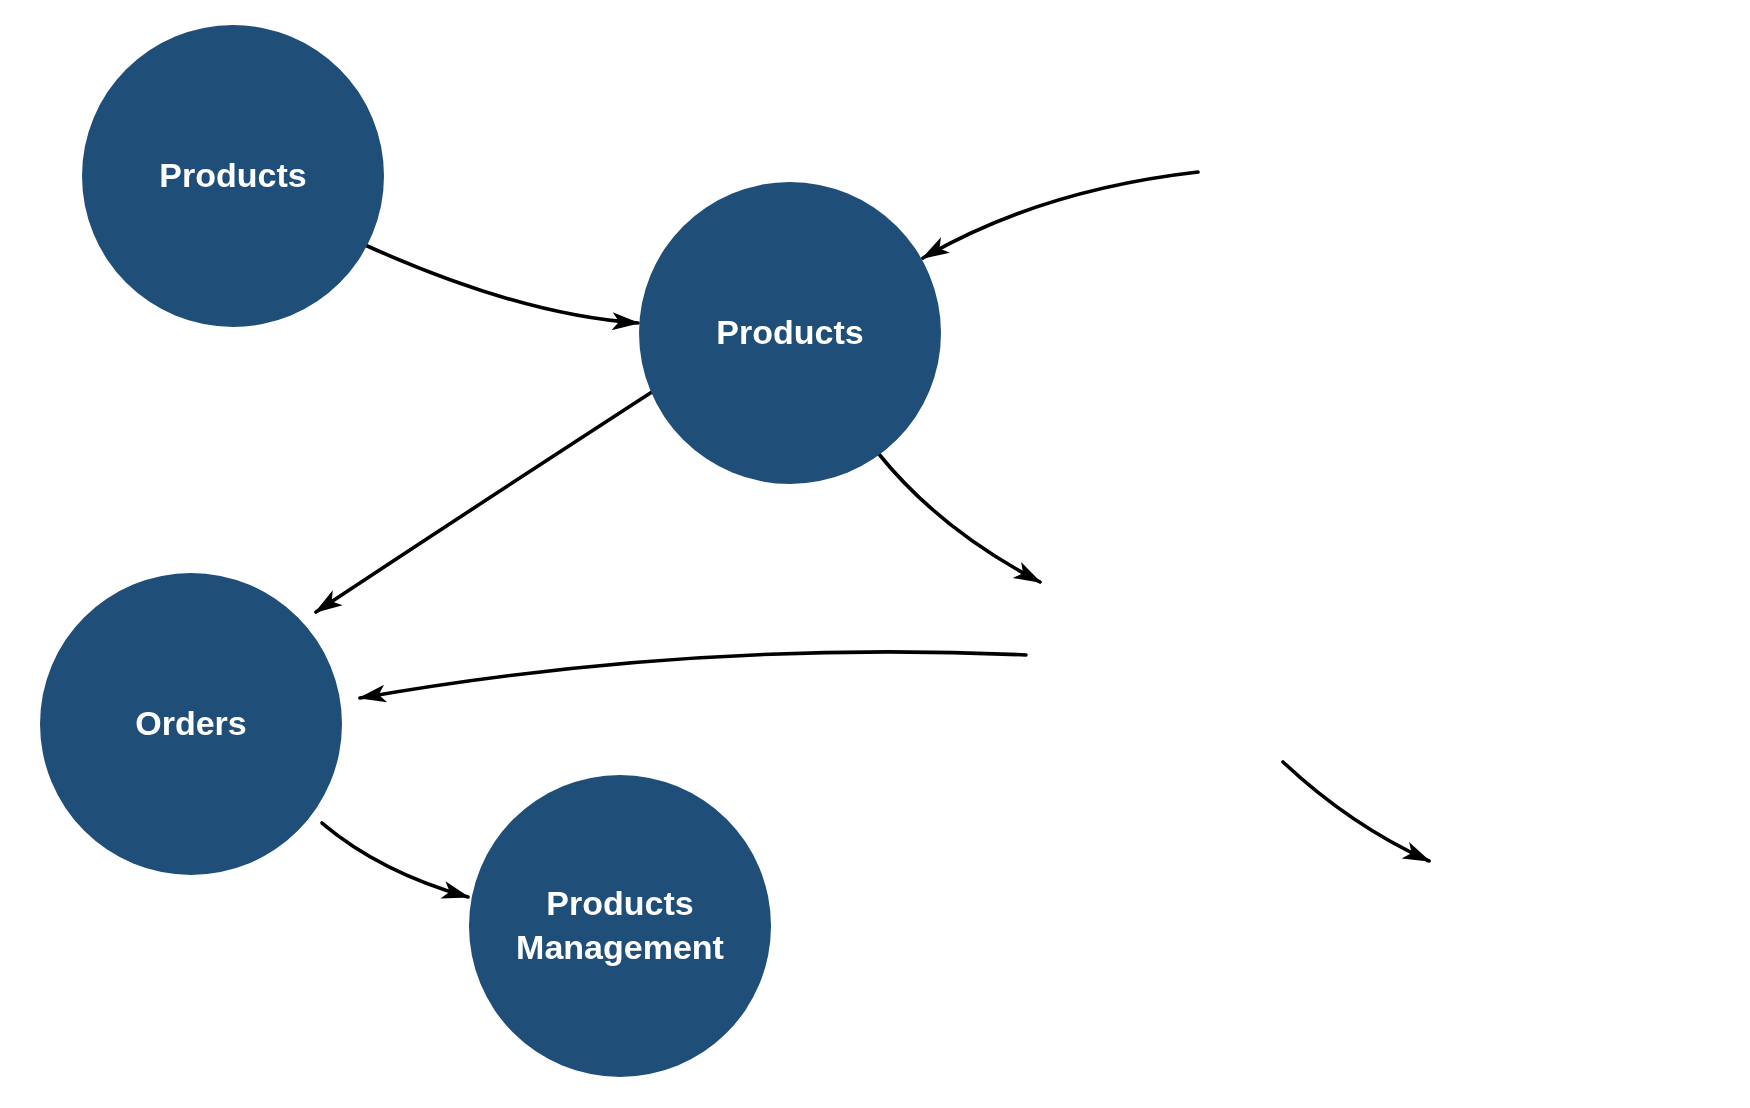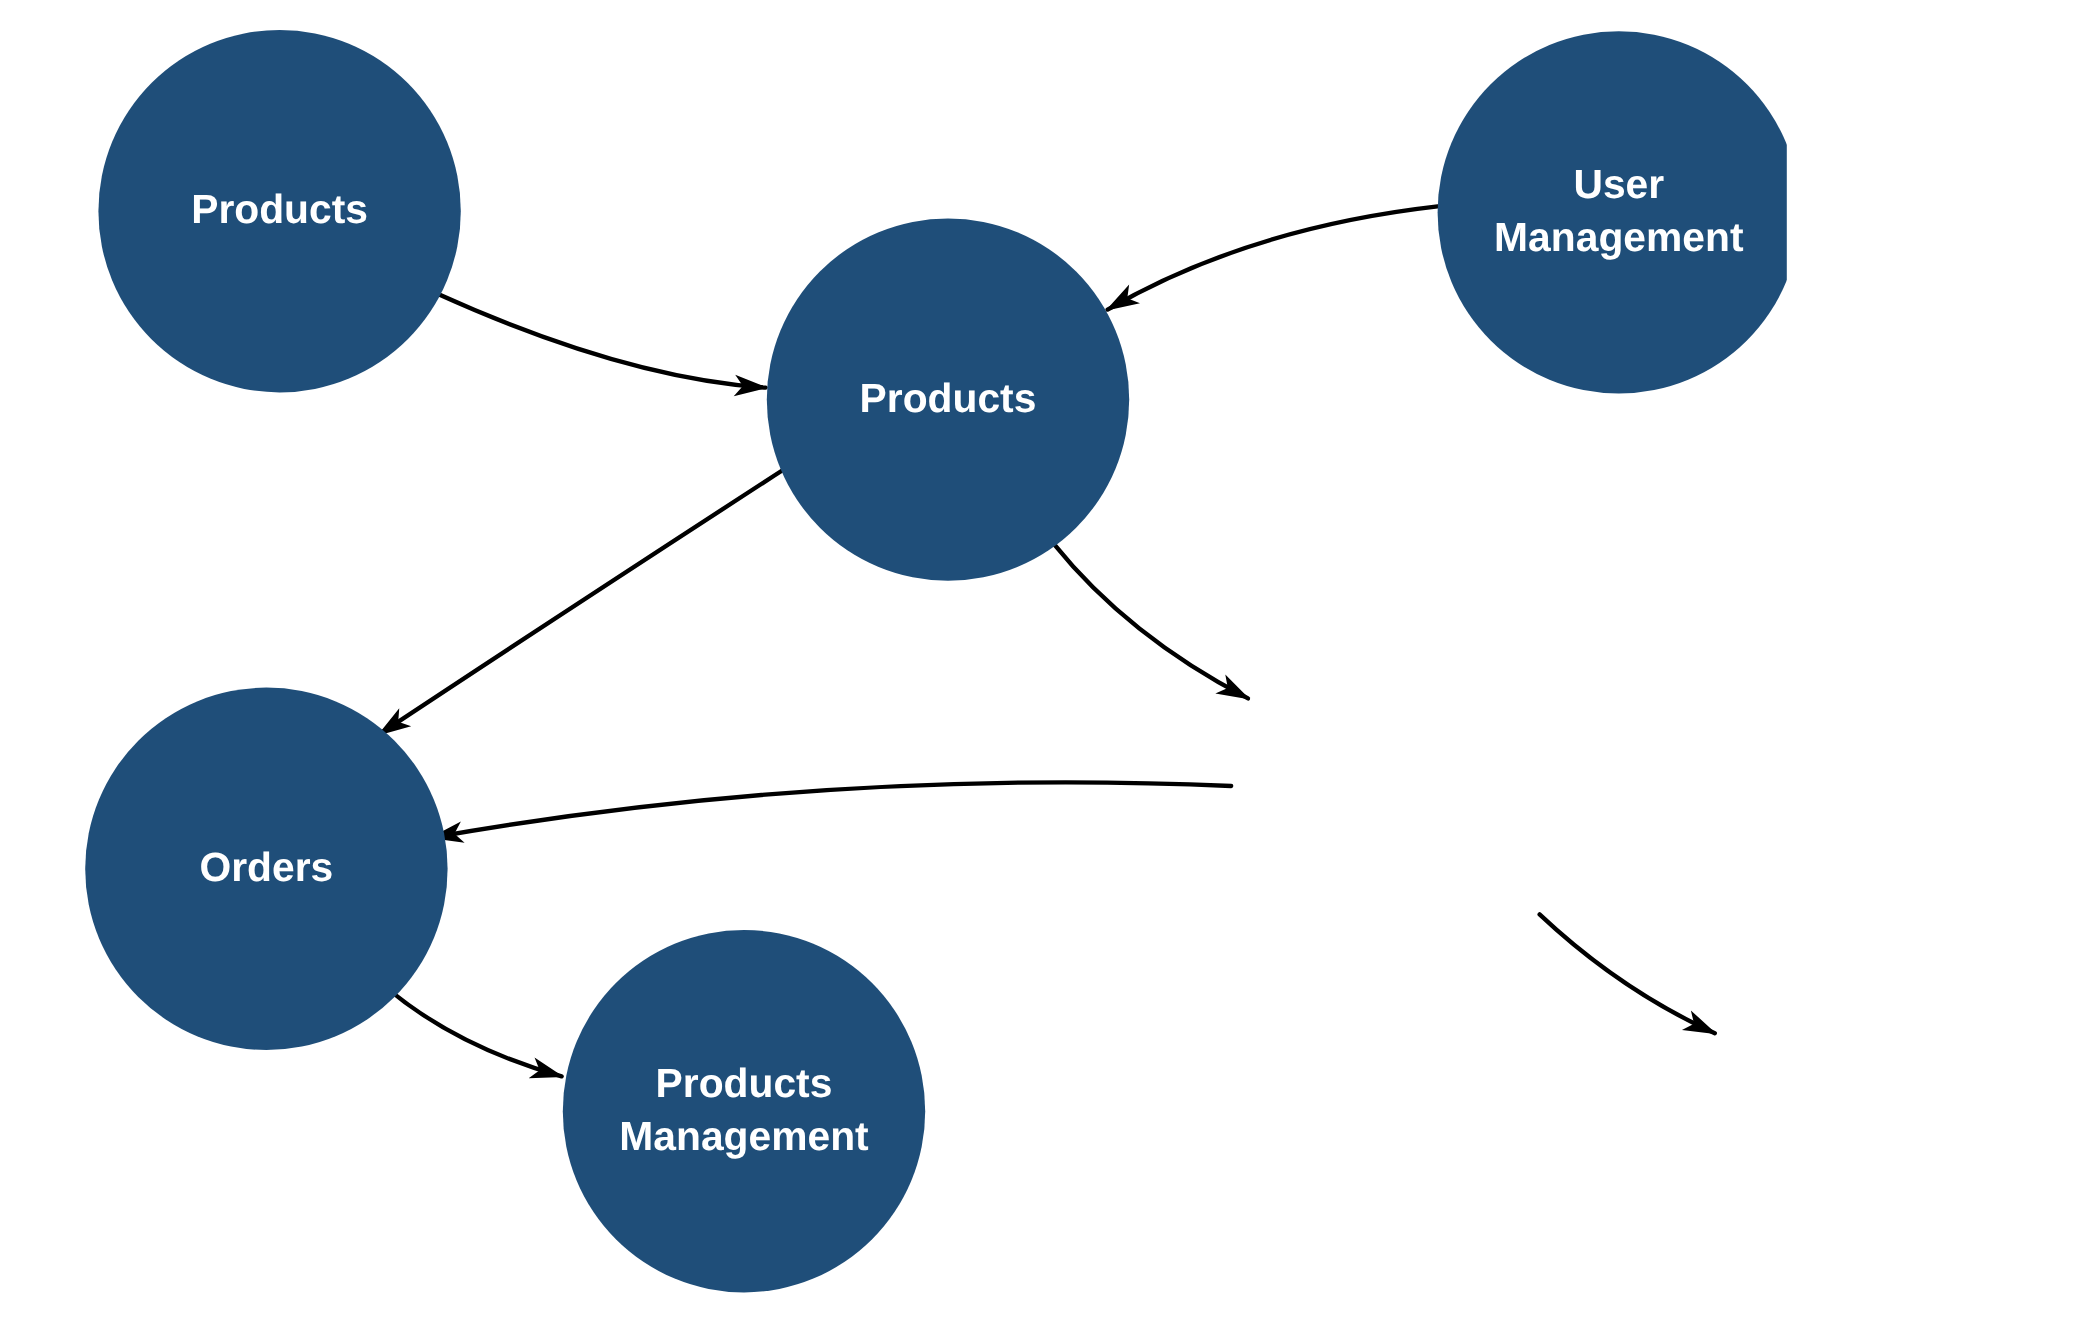--- a/index.html
+++ b/index.html
@@ -38,21 +38,21 @@
     color: #ffffff;
     font-weight: bold;
     font-size: 34px;
     line-height: 1.28;
     max-width: 240px;
   }
   .node-products            { left:   82px; top:  25px; }
   .node-user-management     { left: 1198px; top:  26px; }
   .node-checkout            { left:  639px; top: 182px; }
   .node-payments            { left: 1026px; top: 502px; }
-  .node-orders              { left:   71px; top: 573px; }
+  .node-orders              { left:   40px; top: 573px; }
   .node-inventory-management{ left:  469px; top: 775px; }
   .node-analytics           { left: 1423px; top: 762px; }
 </style>
 </head>
 <body>
 
 <div class="canvas">
 
   <svg class="edges" viewBox="0 0 1750 1108" xmlns="http://www.w3.org/2000/svg">
     <defs>
@@ -67,23 +67,20 @@
     <path class="edge" d="M 655 390 Q 470 510 316 612" marker-end="url(#arrowhead)"></path>
     <path class="edge" d="M 1026 655 Q 690 640 360 698" marker-end="url(#arrowhead)"></path>
     <path class="edge" d="M 322 823 Q 380 872 468 897" marker-end="url(#arrowhead)"></path>
     <path class="edge" d="M 1283 762 Q 1350 825 1429 861" marker-end="url(#arrowhead)"></path>
   </svg>
 
   <div class="node node-products">
     <span class="label">Products</span>
   </div>
 
-  <div class="node node-user-management">
-    <span class="label">User Management</span>
-  </div>
 
   <div class="node node-checkout">
     <span class="label">Products</span>
   </div>
 
 
   <div class="node node-orders">
     <span class="label">Orders</span>
   </div>
 

